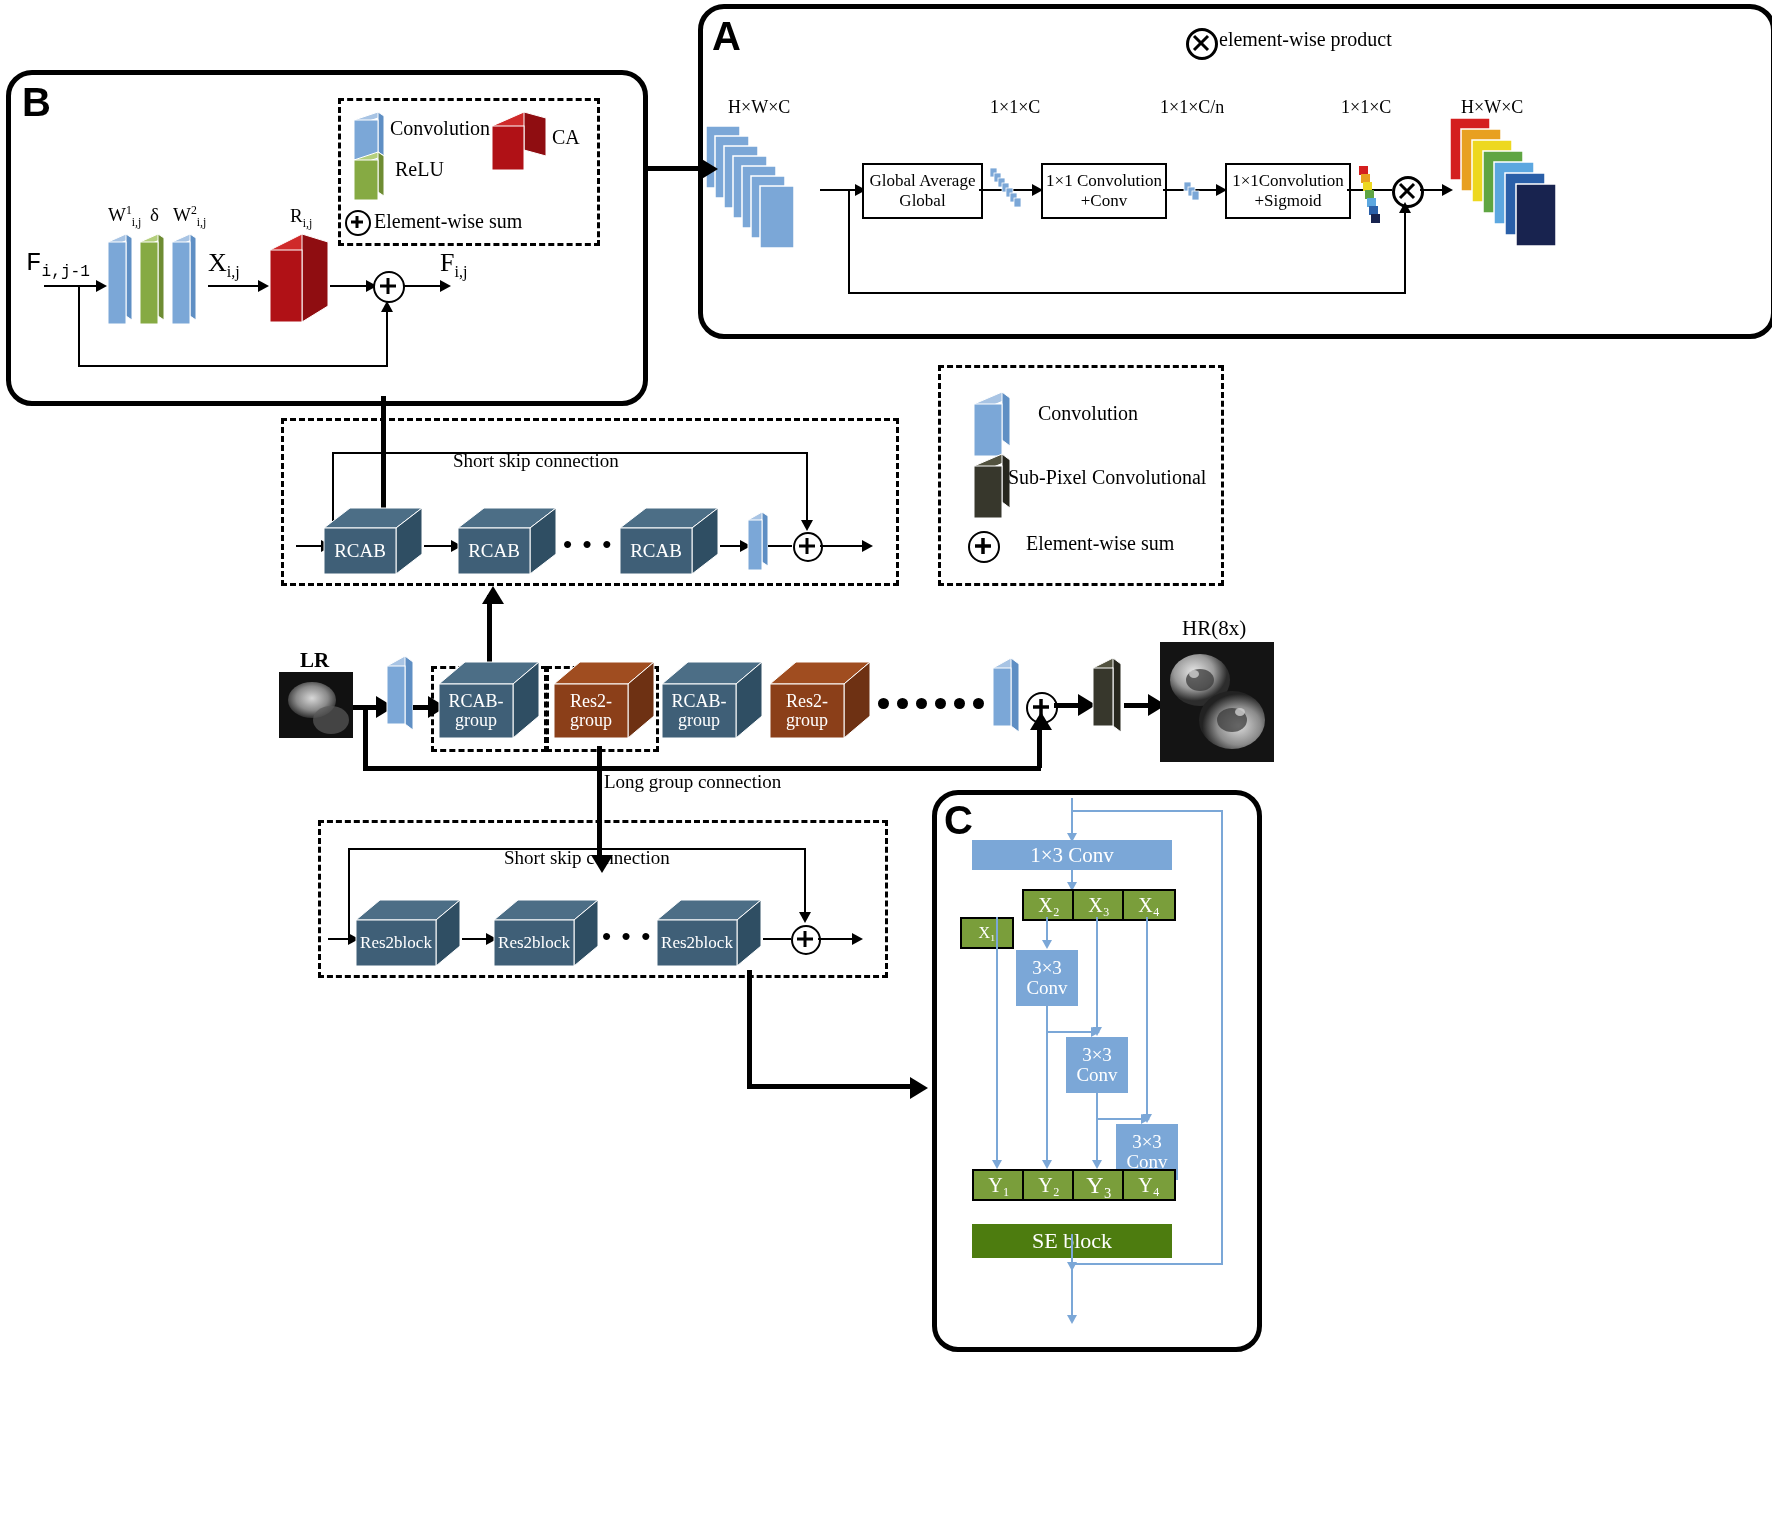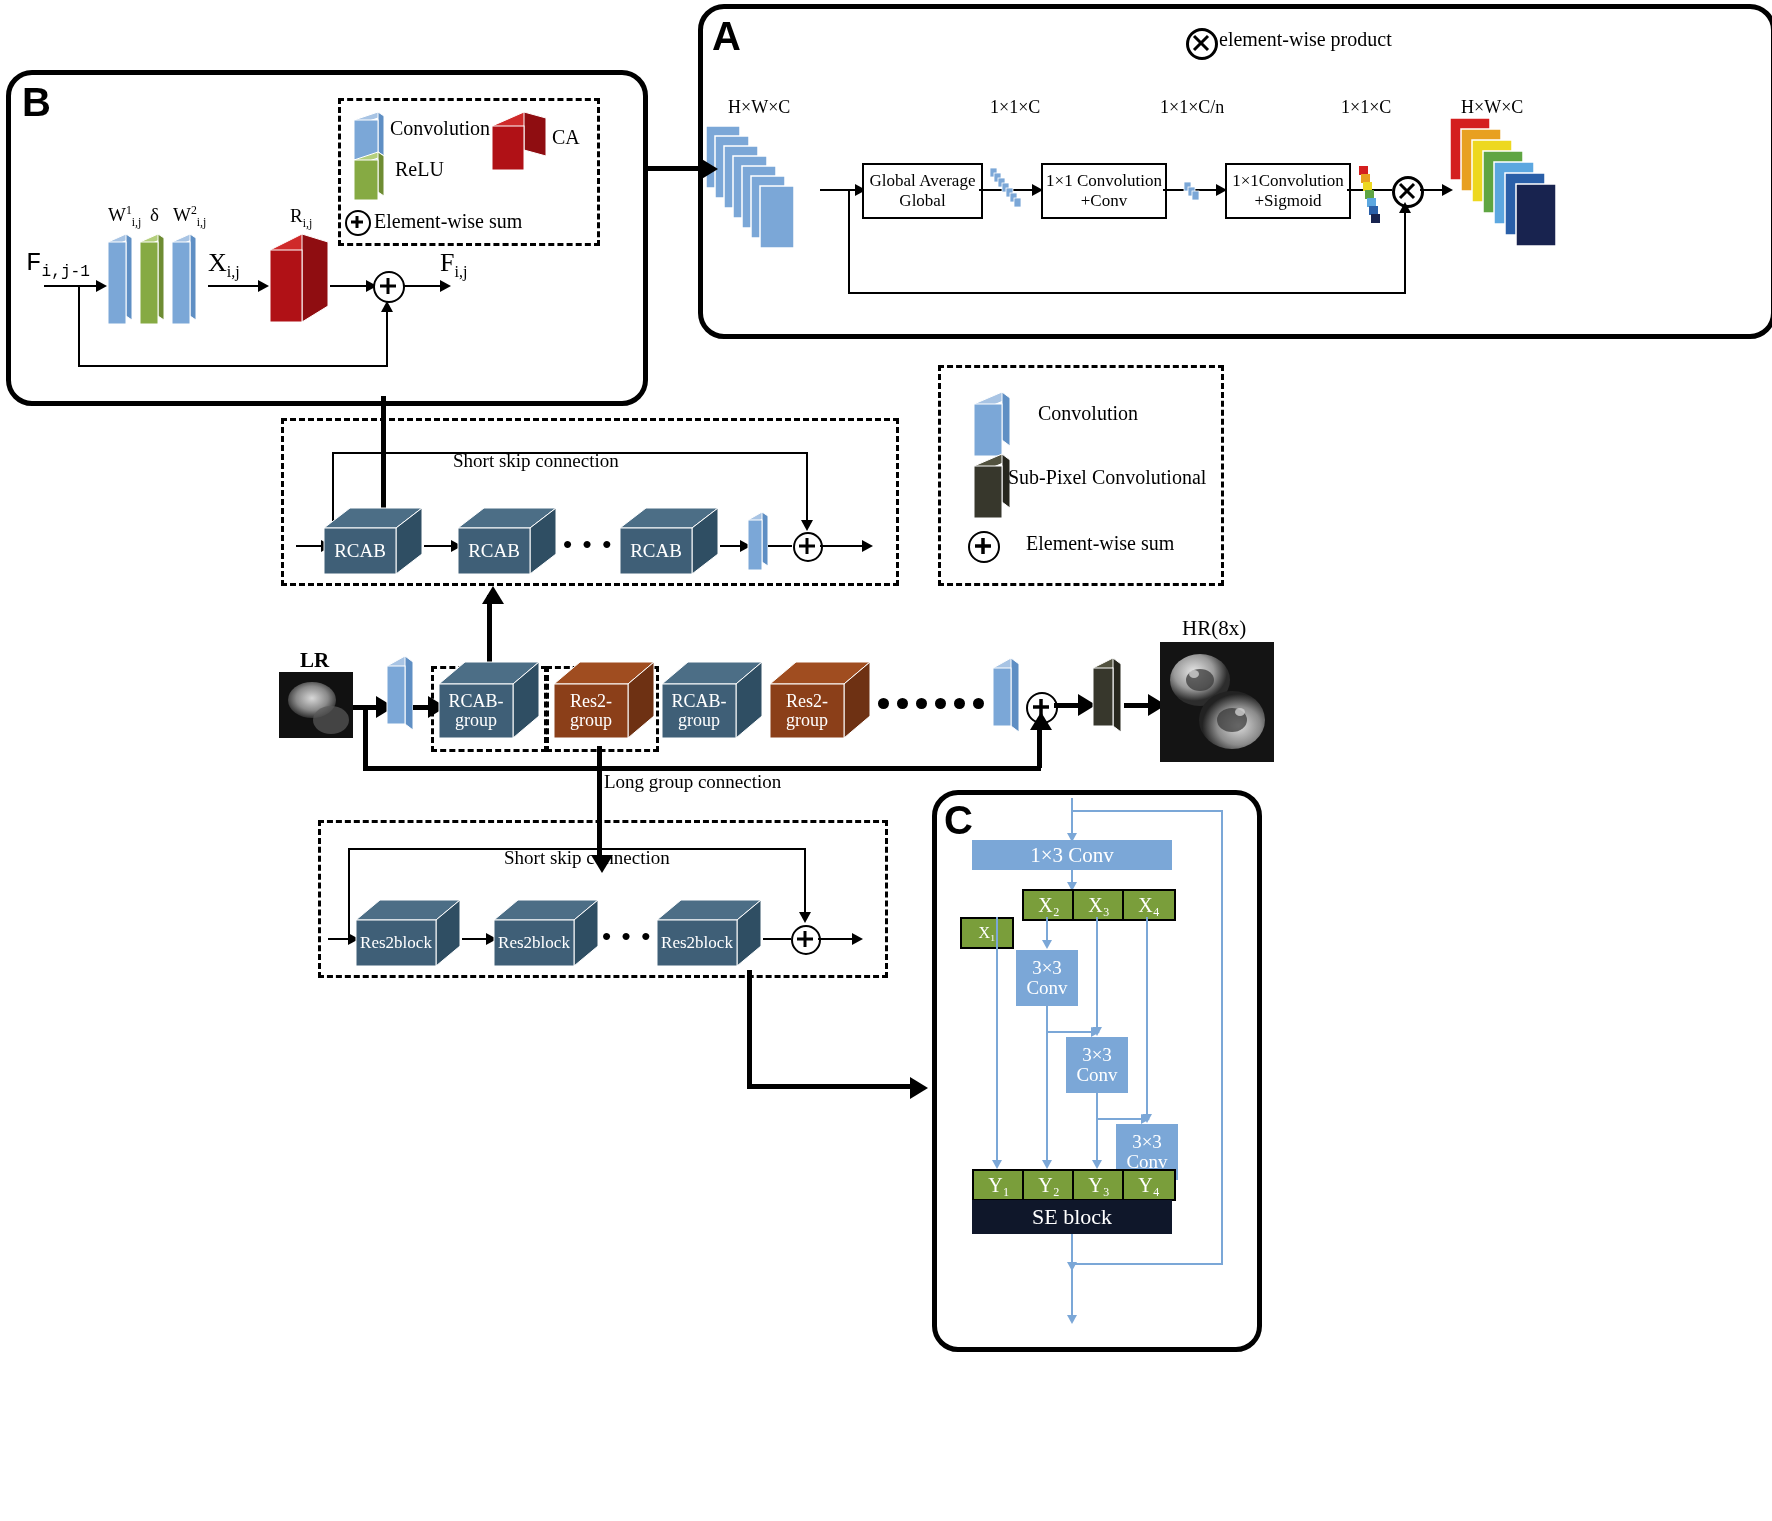--- a/index.html
+++ b/index.html
@@ -33,22 +33,22 @@
   .plus:before,.plus:after{content:"";position:absolute;background:#000;}
   .times{position:absolute;border-radius:50%;border:3px solid #000;background:#fff;}
   .cubebox{position:absolute;color:#fff;display:flex;align-items:center;
            justify-content:center;text-align:center;line-height:1.05;}
   .dot{position:absolute;border-radius:50%;background:#000;}
   
   .cblue{position:absolute;background:#7ba7d7;color:#fff;display:flex;
          align-items:center;justify-content:center;text-align:center;line-height:1.05;}
   .cgreen{position:absolute;background:#7a9e3b;border:2px solid #000;color:#fff;
           display:flex;align-items:center;justify-content:center;}
-  .cblk{position:absolute;background:#0f172a;color:#fff;display:flex;
-        align-items:center;justify-content:center;}
+  .cblk{position:absolute;background:#4d7c0f;color:#fff;display:flex;
+        align-items:center;justify-content:center;margin-top:24px;}
   .lblueV{position:absolute;background:#7ba7d7;width:2px;}
   .lblueH{position:absolute;background:#7ba7d7;height:2px;}
   .aBlueD{position:absolute;width:0;height:0;border-top:9px solid #7ba7d7;
           border-left:5px solid transparent;border-right:5px solid transparent;}
   .aBlueR{position:absolute;width:0;height:0;border-left:9px solid #7ba7d7;
           border-top:5px solid transparent;border-bottom:5px solid transparent;}
   sub{font-size:.62em;}
   sup{font-size:.62em;}
 </style>
 </head>
@@ -571,20 +571,20 @@
 <div class="lblueV" style="left:1146px;top:917px;height:199px;"></div>
 <div class="aBlueD" style="left:1142px;top:1114px;"></div>
 <div class="cblue" style="left:1116px;top:1124px;width:62px;height:56px;font-size:19px;flex-direction:column;">
   <span>3×3</span>
   <span>Conv</span>
 </div>
 <div class="lblueV" style="left:1146px;top:1180px;height:-1px;"></div>
 
 <div class="cgreen" style="left:972px;top:1169px;width:50px;height:28px;font-size:20px;">Y₁</div>
 <div class="cgreen" style="left:1022px;top:1169px;width:50px;height:28px;font-size:20px;">Y₂</div>
-<div class="cgreen" style="left:1072px;top:1169px;width:50px;height:28px;font-size:20px;">Y₃</div>
+<div class="cgreen" style="left:1072px;top:1169px;width:50px;height:28px;font-size:24px;">Y₃</div>
 <div class="cgreen" style="left:1122px;top:1169px;width:50px;height:28px;font-size:20px;">Y₄</div>
 
 <div class="cblk" style="left:972px;top:1200px;width:200px;height:34px;font-size:22px;">SE block</div>
 <div class="lblueV" style="left:1071px;top:1234px;height:34px;"></div>
 <div class="aBlueD" style="left:1067px;top:1262px;"></div>
 <div class="lblueV" style="left:1071px;top:1263px;height:58px;"></div>
 <div class="aBlueD" style="left:1067px;top:1315px;"></div>
 
 </body></html>

